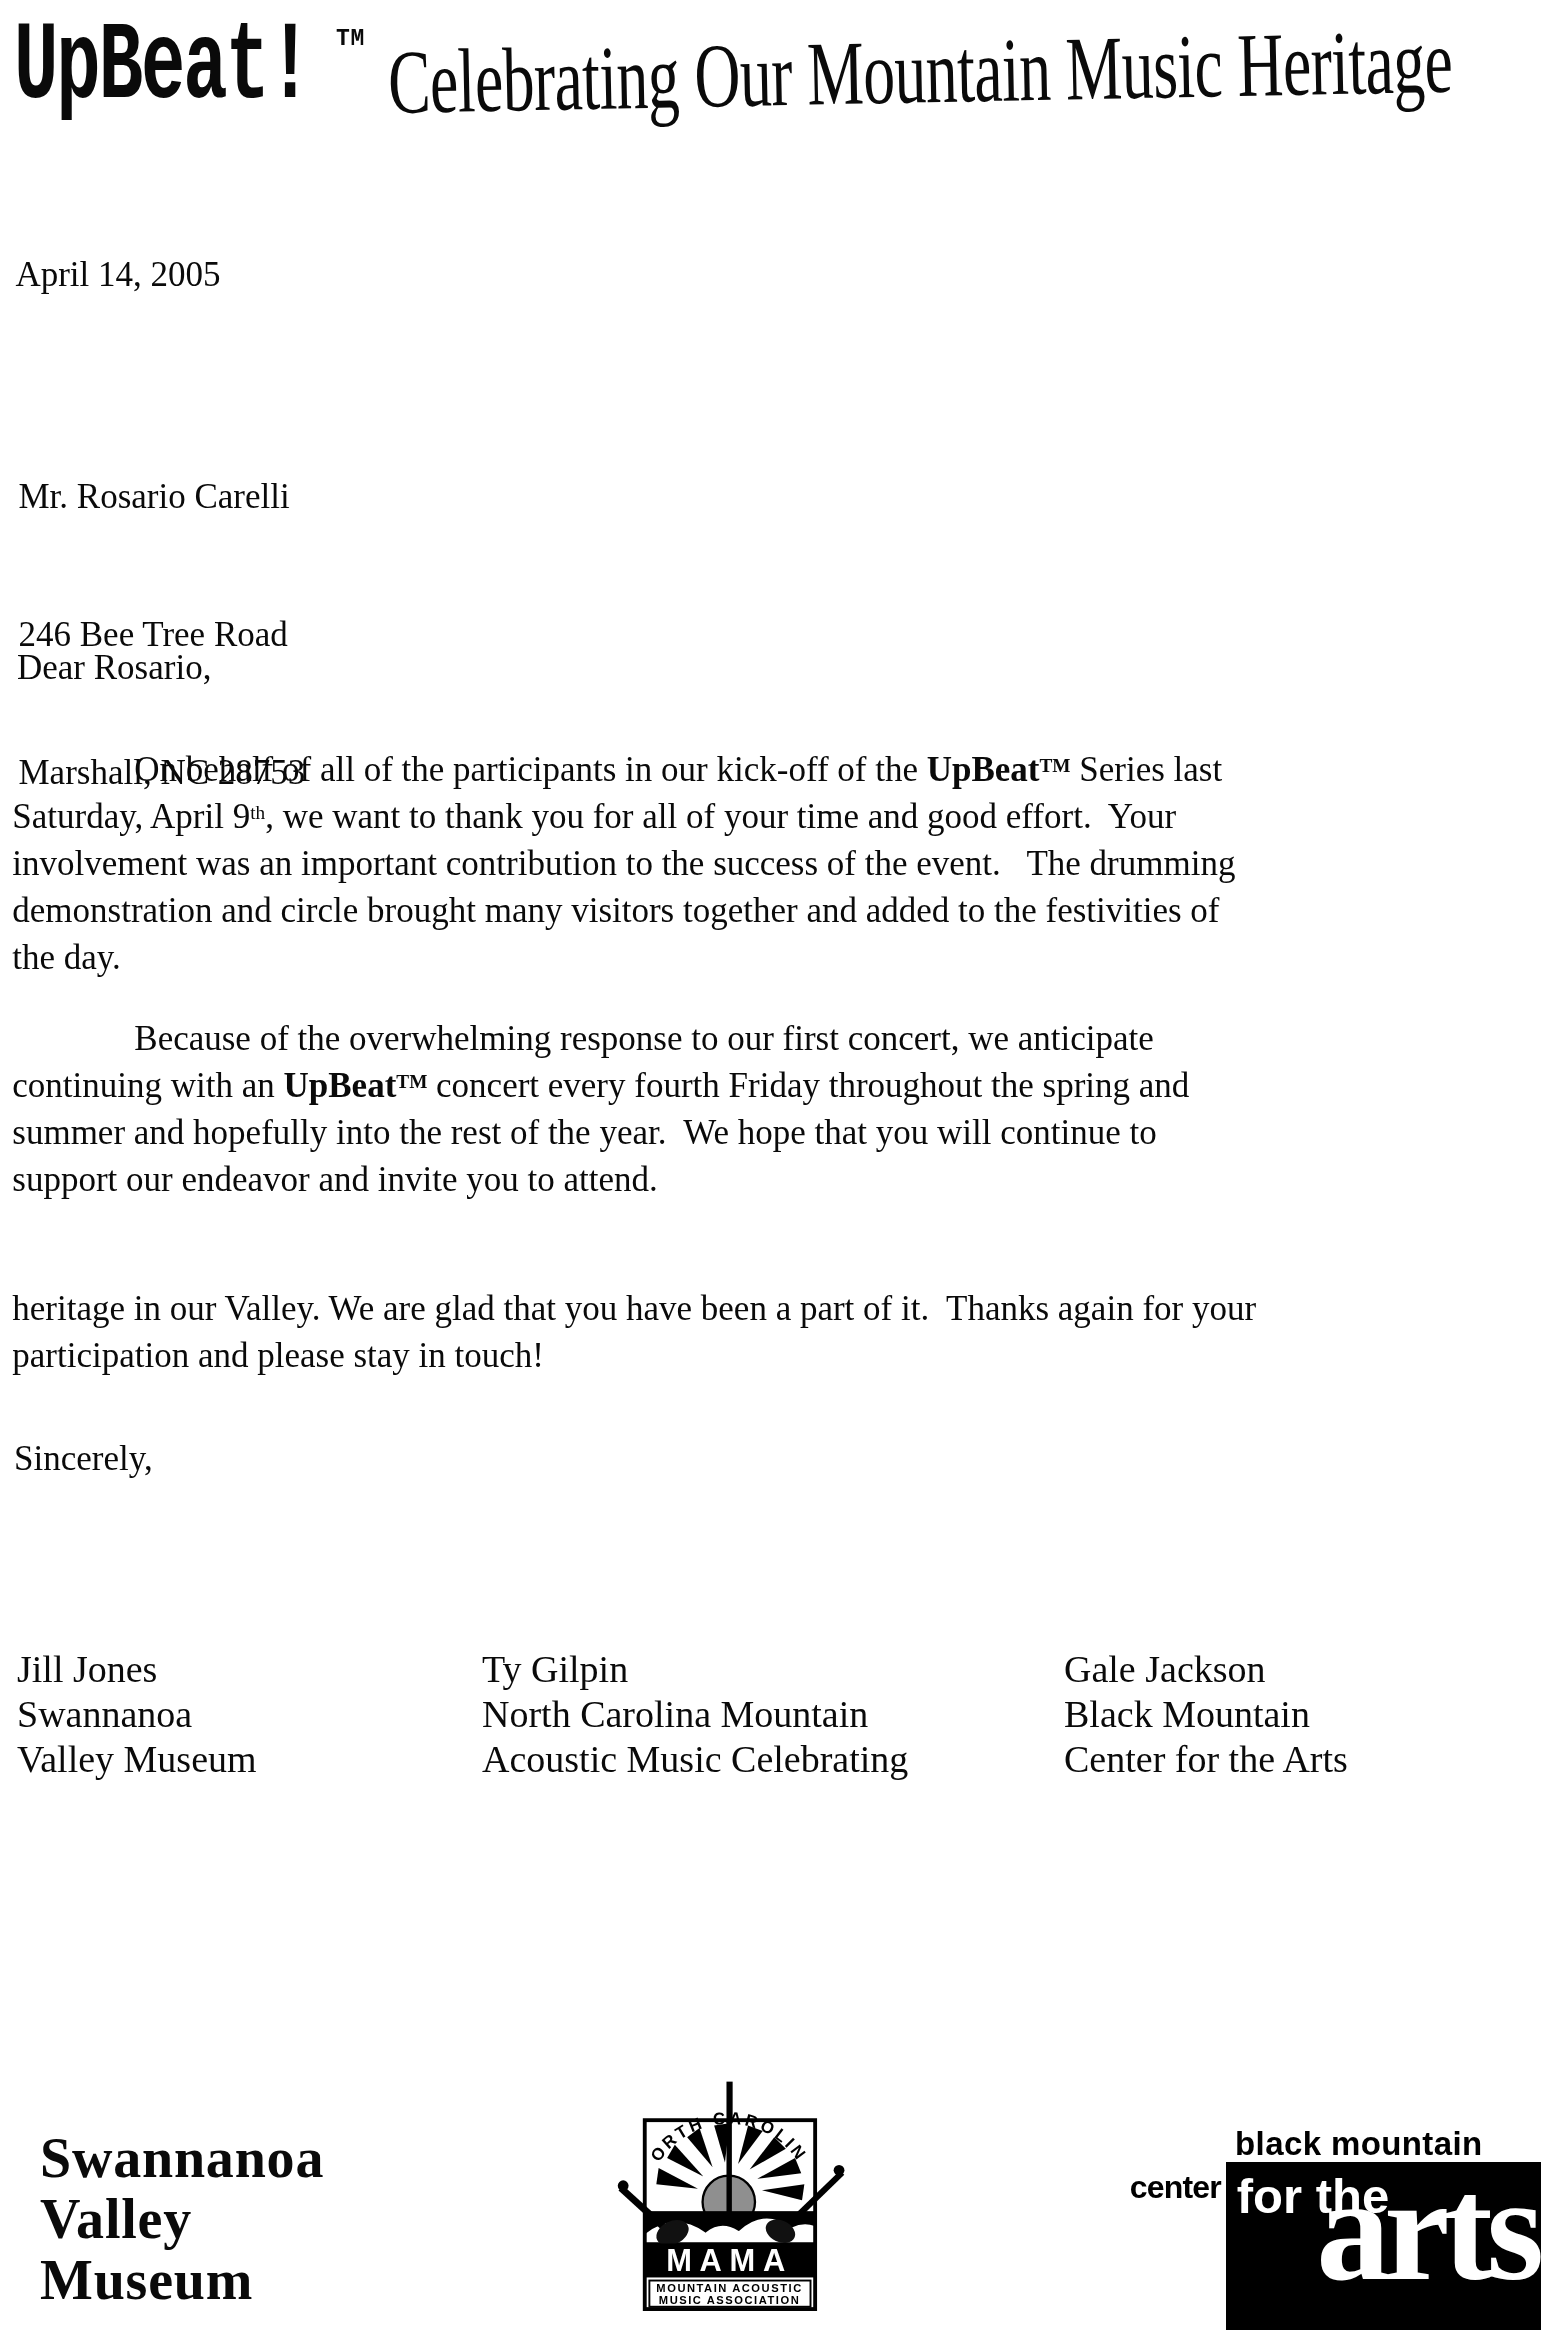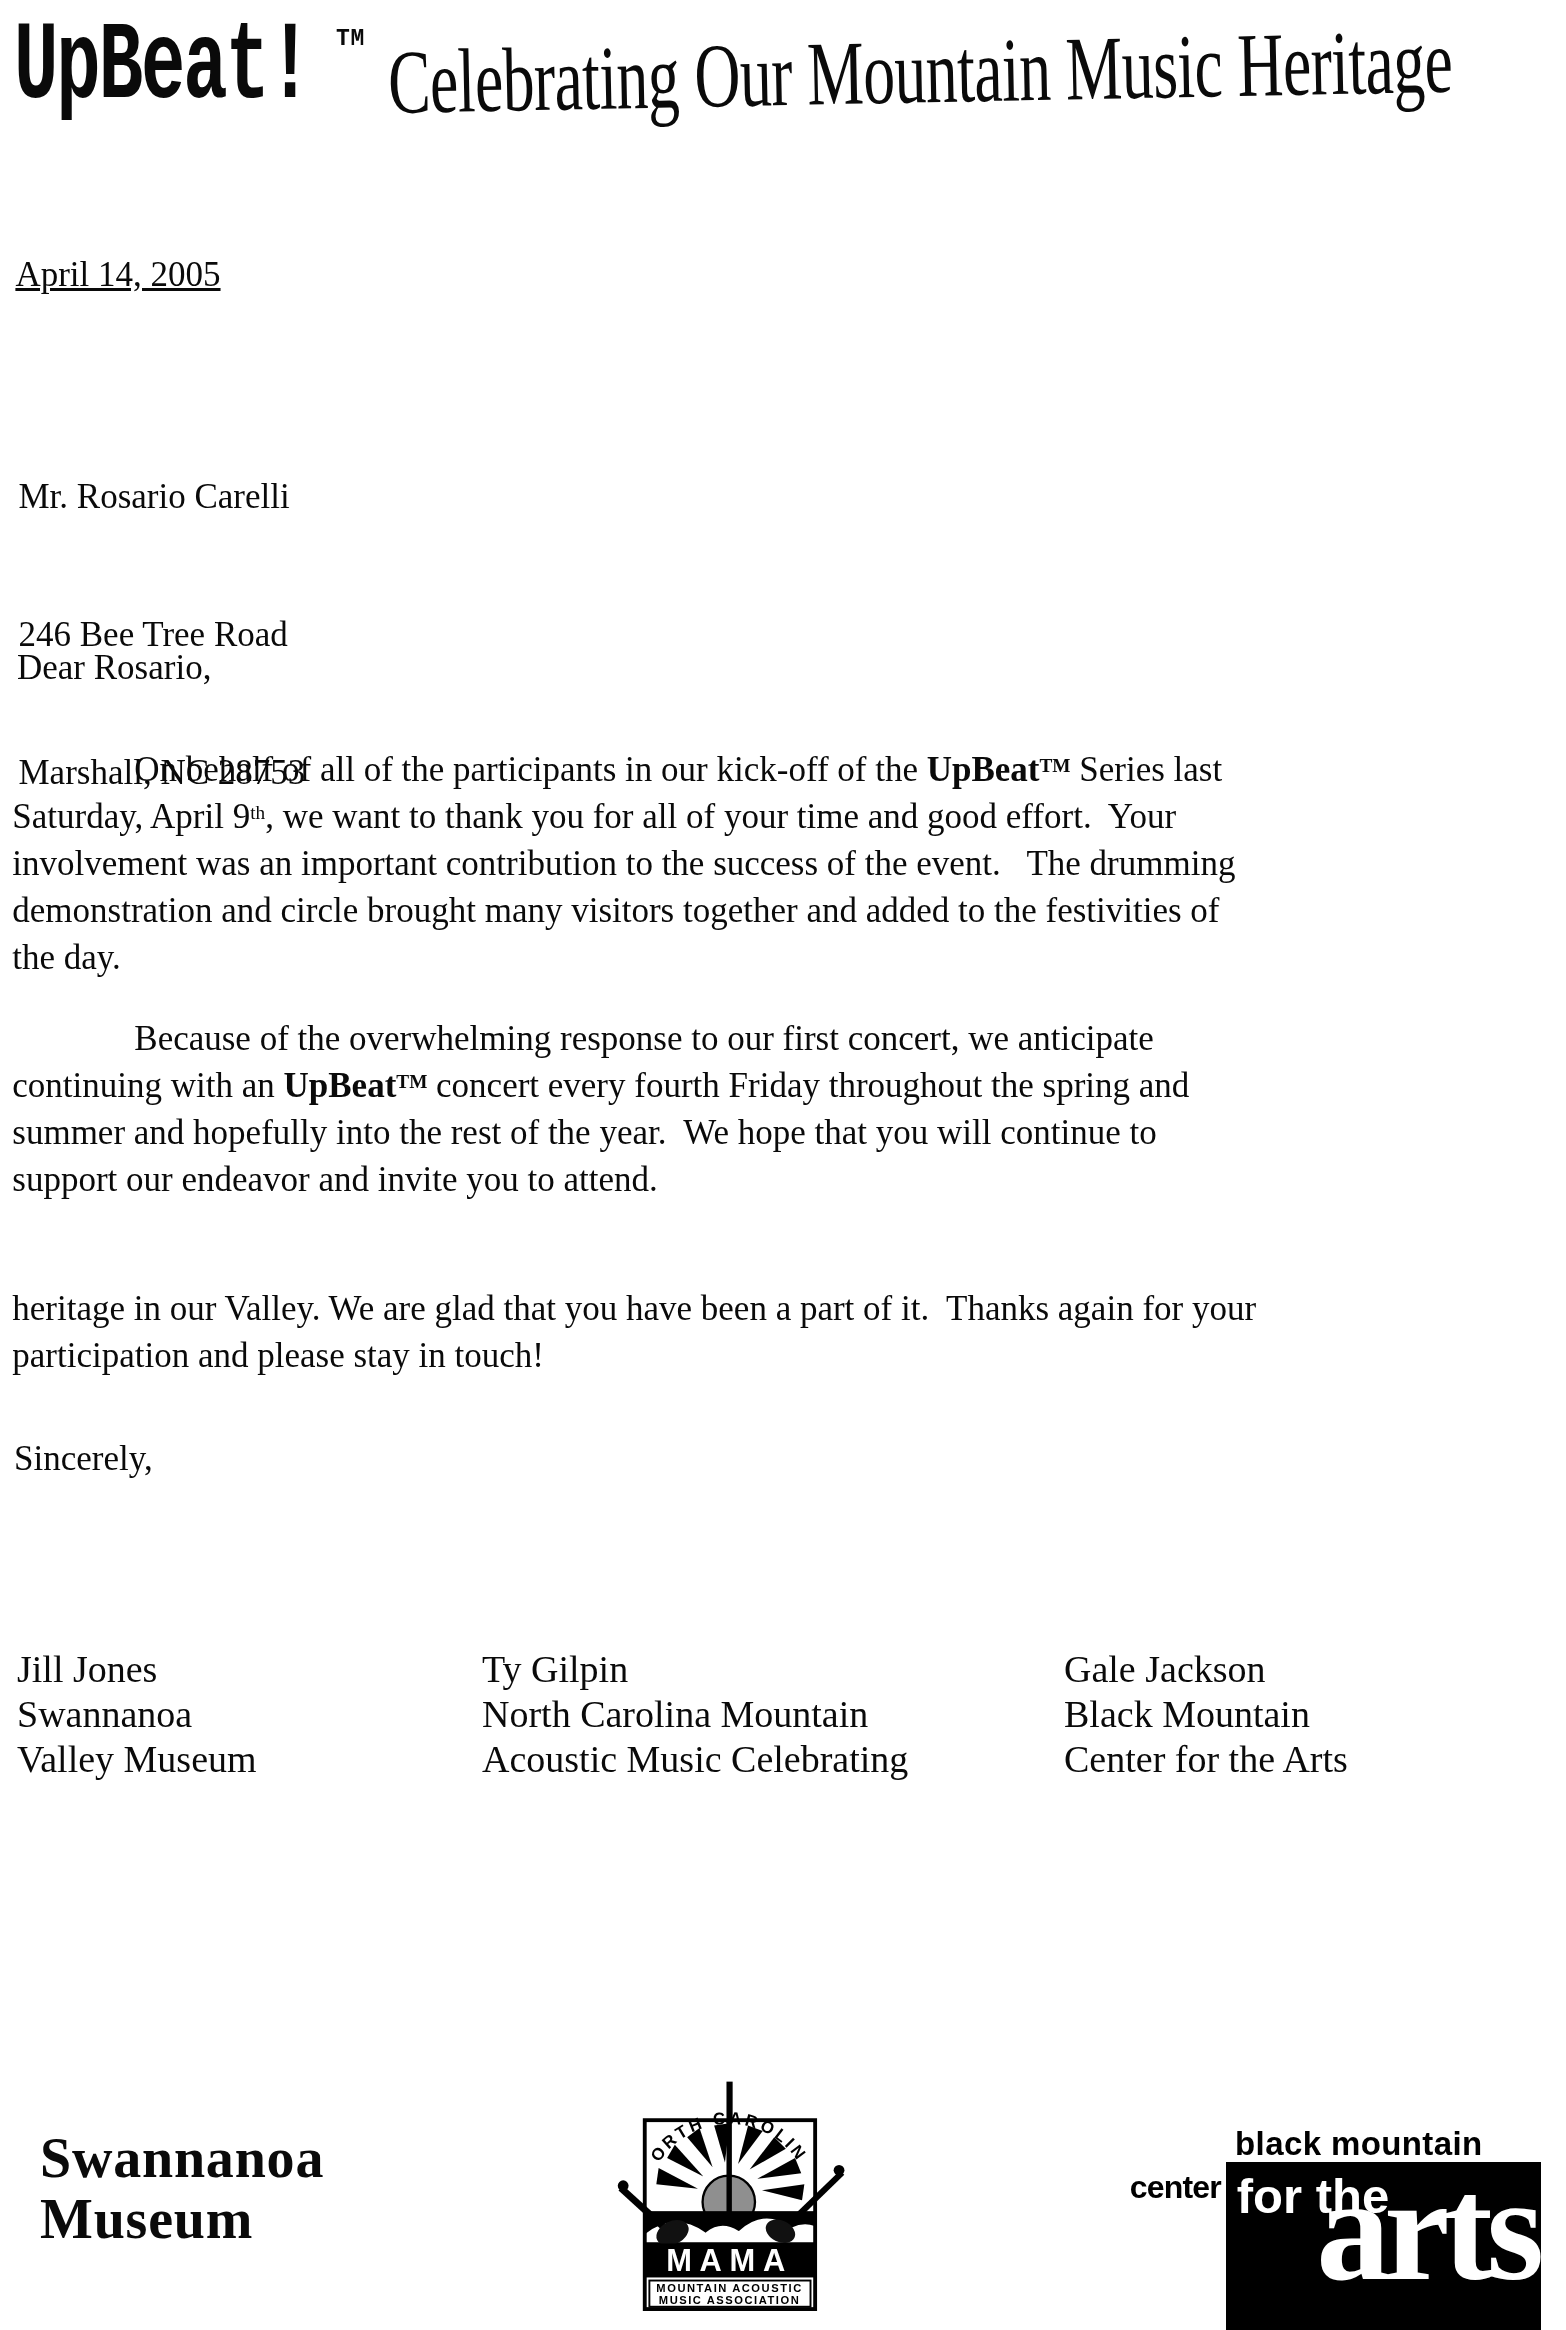--- a/index.html
+++ b/index.html
@@ -24,21 +24,21 @@
   .tagline{
     left:389px;top:37px;
     font-size:91px;line-height:1.0;white-space:nowrap;
     transform:rotate(-1.15deg) scaleX(0.70);transform-origin:left bottom;
     letter-spacing:-0.8px;
   }
   
   .bodytext{font-size:35px;line-height:47px;white-space:pre-wrap;}
   .para{width:1545px;text-indent:122px;}
   sup{font-size:0.55em;vertical-align:baseline;position:relative;top:-0.45em;line-height:0;}
-  .date{left:15.4px;top:251px;text-decoration:underline;}
+  .date{left:15.4px;top:251px;}
   .addr{left:18.5px;top:382px;line-height:46px;}
   .salute{left:17px;top:644px;}
   .p1{left:12.3px;top:746px;}
   .p2{left:12.3px;top:1015px;}
   .p3{left:12.3px;top:1238px;}
   .closing{left:14px;top:1435px;}
   
   .sigcol{top:1647px;font-size:38px;line-height:45px;white-space:nowrap;}
   .sig1{left:17px;} .sig2{left:482px;} .sig3{left:1064px;}
   
@@ -106,20 +106,21 @@
     <div>Acoustic Music Celebrating</div>
   </div>
   <div class="abs sigcol sig3">
     <div>Gale Jackson</div>
     <div>Black Mountain</div>
     <div>Center for the Arts</div>
   </div>
 
   <div class="abs museum">
     <div>Swannanoa</div>
+    <div>Valley</div>
     <div>Museum</div>
   </div>
 
   <svg class="abs mama-svg" width="239" height="233" viewBox="-30 0 310 302" overflow="visible" font-family="Liberation Sans, sans-serif">
 
     <rect x="6" y="52" width="221" height="245" fill="#ffffff"></rect>
 
     <defs>
       <path id="mamaArc" d="M 22 112 A 106 106 0 0 1 208 112" fill="none"></path>
     </defs>

